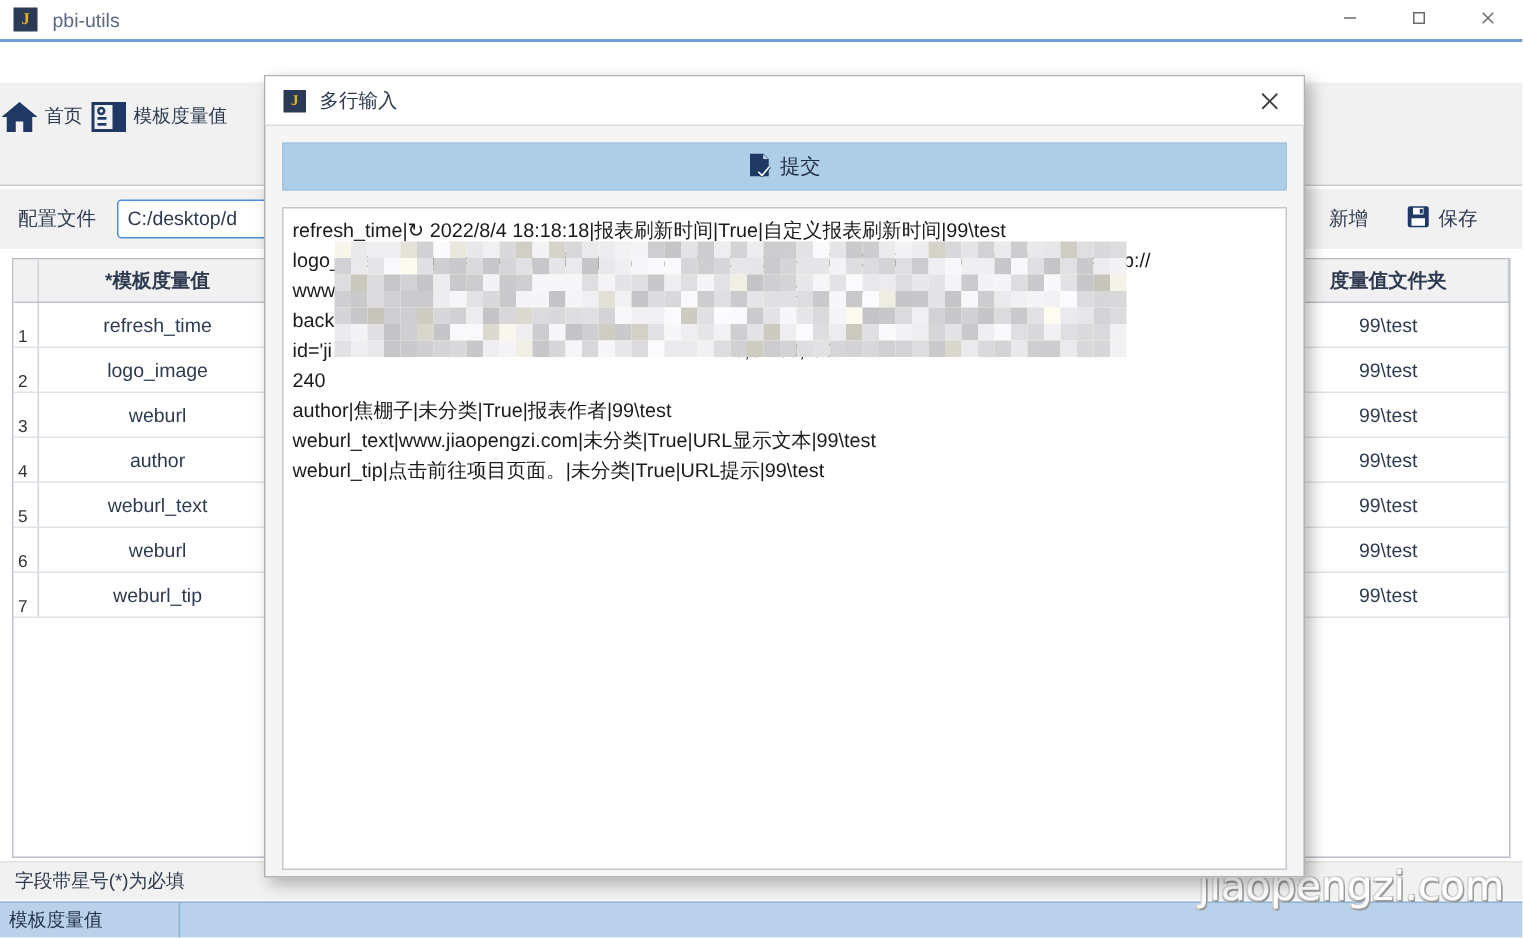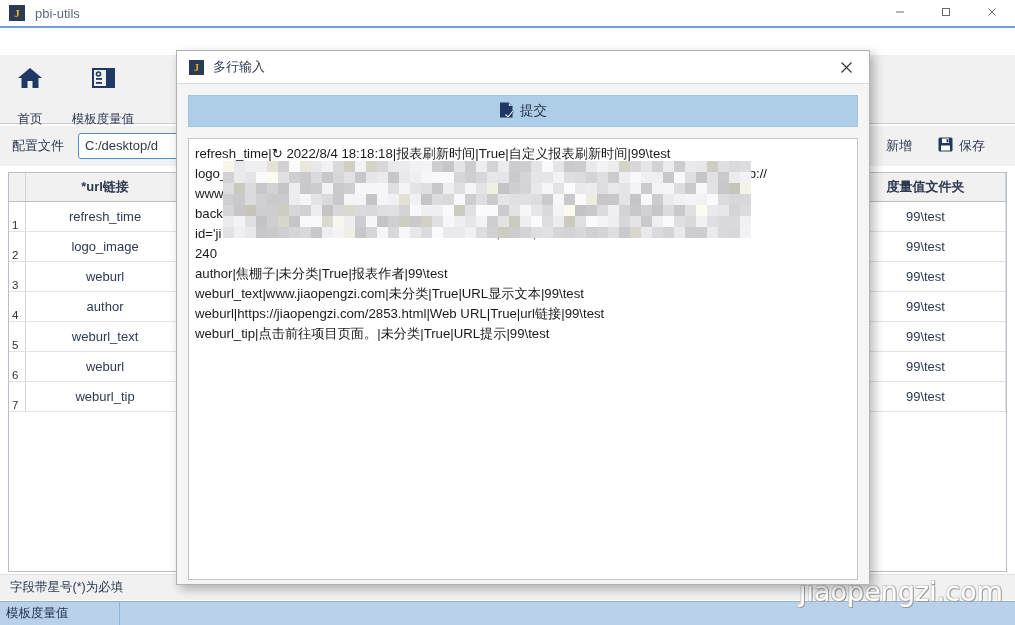--- a/index.html
+++ b/index.html
@@ -54,22 +54,22 @@
 
   
   .toolbar {
     position: absolute; left: 0; top: 55px; width: 1015px; height: 69px;
     background: #f1f1f1;
     border-bottom: 1px solid #c9cdd4;
     display: flex; align-items: flex-start;
     padding-top: 4px;
   }
   .tool {
-    width: 60px; display: flex; flex-direction: column;
-    align-items: center; gap: 20px; padding-top: 5px;
+    width: 60px; display: flex; flex-direction: row;
+    align-items: center; gap: 4px; padding-top: 5px;
   }
   .tool .ico { height: 27px; display: flex; align-items: center; }
   .tool .lbl { font-size: 12.5px; color: #2e3a50; white-space: nowrap; }
   .tool.wide { width: 86px; }
 
   
   .cfgrow {
     position: absolute; left: 0; top: 126px; width: 1015px; height: 40px;
     background: #f1f1f1;
     display: flex; align-items: center;
@@ -276,21 +276,21 @@
     <table class="grid">
       <colgroup>
         <col class="col-idx">
           <col class="col-name">
           <col class="col-mid">
           <col class="col-folder">
       </colgroup>
       <thead>
         <tr>
           <th class="idx"></th>
-          <th>*url链接</th>
+          <th>*模板度量值</th>
           <th></th>
           <th>度量值文件夹</th>
         </tr>
       </thead>
       <tbody id="tbody">
           <tr>
             <td class="idx">1</td>
             <td>refresh_time</td>
             <td></td>
             <td>99\test</td>
@@ -373,21 +373,20 @@
       <div class="textarea">
         <div id="textlines">
             <div class="tline">refresh_time|↻ 2022/8/4 18:18:18|报表刷新时间|True|自定义报表刷新时间|99\test</div>
             <div class="tline">logo_image|&lt;svg id='jiaopengzi-logo-svg' viewBox='-230 -345 550 550' version='1.1' xmlns='http://</div>
             <div class="tline">www                                                                                  logo-svg-</div>
             <div class="tline">back                                                                                      &lt;path</div>
             <div class="tline">id='ji                                                                      1 0,0 150,-30 L</div>
             <div class="tline">240                                                                                           </div>
             <div class="tline">author|焦棚子|未分类|True|报表作者|99\test</div>
             <div class="tline">weburl_text|www.jiaopengzi.com|未分类|True|URL显示文本|99\test</div>
-            <div class="tline">weburl|https://jiaopengzi.com/2853.html|Web URL|True|url链接|99\test</div>
             <div class="tline">weburl_tip|点击前往项目页面。|未分类|True|URL提示|99\test</div>
           </div>
         <div class="mosaic" id="mosaic">
             <div class="px" style="left: 0px; top: 0px; width: 11px; height: 11px; background: rgb(248, 245, 235);"></div>
             <div class="px" style="left: 11px; top: 0px; width: 11px; height: 11px; background: rgb(233, 233, 235);"></div>
             <div class="px" style="left: 22px; top: 0px; width: 11px; height: 11px; background: rgb(239, 239, 241);"></div>
             <div class="px" style="left: 33px; top: 0px; width: 11px; height: 11px; background: rgb(239, 239, 241);"></div>
             <div class="px" style="left: 44px; top: 0px; width: 11px; height: 11px; background: rgb(229, 226, 216);"></div>
             <div class="px" style="left: 55px; top: 0px; width: 11px; height: 11px; background: rgb(209, 209, 211);"></div>
             <div class="px" style="left: 66px; top: 0px; width: 11px; height: 11px; background: rgb(250, 250, 252);"></div>

